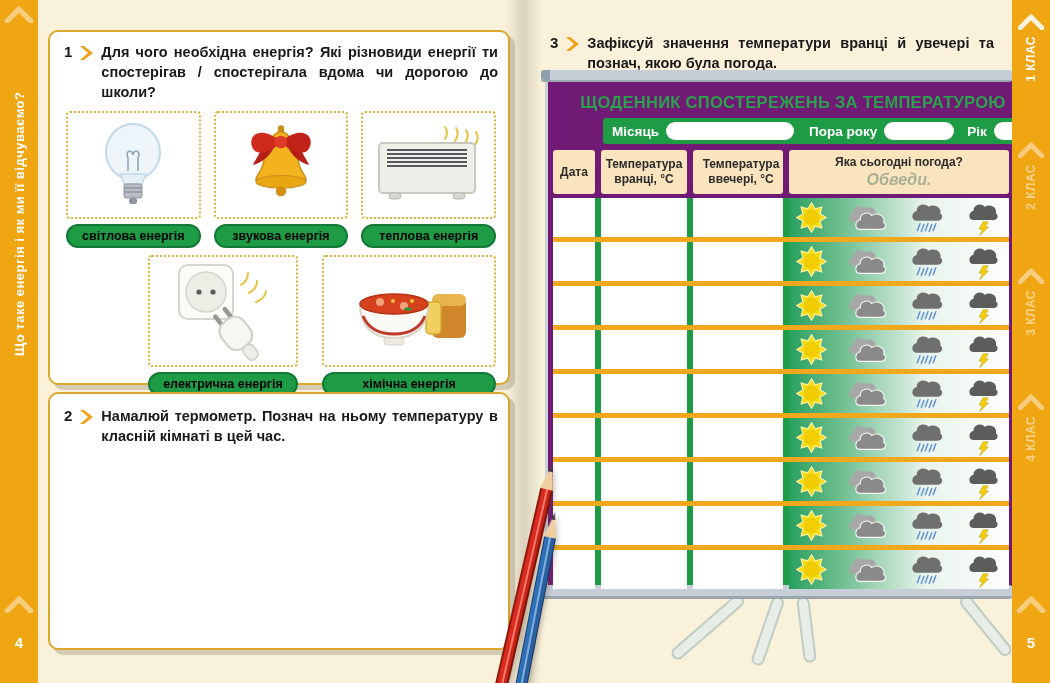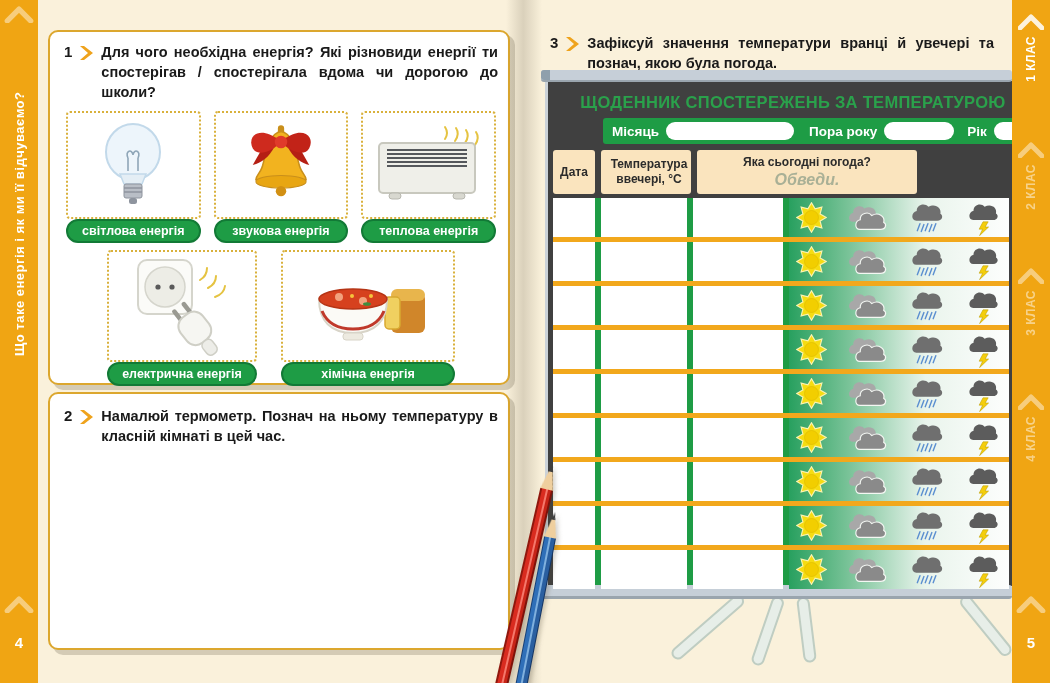--- a/index.html
+++ b/index.html
@@ -33,42 +33,42 @@
           border-radius:10px; box-shadow:5px 5px 0 rgba(140,132,112,.35); z-index:1; }
   .card1 { top:30px; height:355px; padding:10px 10px 0 14px; }
   .card2 { top:392px; height:258px; padding:12px 10px 0 14px; }
   .task-head { display:flex; gap:7px; align-items:flex-start; }
   .task-num { font-weight:bold; font-size:15px; color:#1A1A1A; line-height:1.35; }
   .task-arrow { margin-top:3px; flex:0 0 auto; }
   .task-text { flex:1; font-weight:bold; font-size:14.5px; color:#1A1A1A; line-height:1.38; text-align:justify; }
 
   .items-row { display:flex; padding:0 2px; }
   .items-row.r1 { gap:13px; margin-top:9px; }
-  .items-row.r2 { gap:24px; margin-top:7px; justify-content:center; }
+  .items-row.r2 { gap:24px; margin-top:7px; justify-content:flex-end; }
   .item { display:flex; flex-direction:column; }
   .item.w140 { width:140px; } .item.w150 { width:150px; } .item.w174 { width:174px; }
   .item-box { height:108px; background:#fff; border:2px dotted #D9B13C; border-radius:4px;
               display:flex; align-items:center; justify-content:center; overflow:hidden; }
   .items-row.r2 .item-box { height:112px; }
-  .item-pill { background:#1E9C45; border:2px solid #127A36; border-radius:12px;
-               color:#ffffff; font-weight:bold; font-size:12.5px; text-align:center; padding:3px 2px; }
+  .item-pill { margin-top:5px; background:#1E9C45; border:2px solid #127A36; border-radius:12px;
+               color:#000000; font-weight:bold; font-size:12.5px; text-align:center; padding:3px 2px; }
   .drawing-area { position:absolute; left:6px; right:6px; top:64px; bottom:6px; border-radius:6px; }
 
   
   .task3-head { position:absolute; left:20px; top:33px; width:444px; }
 
   
   .chart { position:absolute; left:545px; top:70px; width:467px; height:530px; z-index:1; }
   .chart-bar { position:absolute; left:-4px; width:471px; height:12px; background:#C6CFD8;
                border-radius:3px; border-bottom:2px solid #9AA5AE; }
   .chart-bar.top { top:0; }
   .chart-bar.top::before { content:""; position:absolute; left:0; top:0; width:9px; height:100%;
                background:#8FA0AC; border-radius:3px 0 0 3px; }
   .chart-bar.bottom { top:515px; height:14px; border-bottom:3px solid #9AA5AE; }
-  .board { position:absolute; left:0; top:11px; width:493px; height:505px; background:#404040;
+  .board { position:absolute; left:0; top:11px; width:493px; height:505px; background:#701a75;
            border-left:3px solid #CBD2D8; }
   .diary-title { margin-top:12px; text-align:center; color:#2AA14B; font-weight:bold; font-size:16.5px; letter-spacing:.3px; }
   .info-bar { position:absolute; left:8px; top:37px; width:451px; height:26px; background:#1E9C45; border-radius:3px;
               display:flex; align-items:center; padding:0 9px; gap:7px;margin-left:47px; }
   .info-label { color:#fff; font-weight:bold; font-size:13.5px; white-space:nowrap; }
   .oval { height:18px; background:#fff; border-radius:10px; flex:0 0 auto; }
   .oval.month { width:128px; margin-right:8px; }
   .oval.season { width:70px; margin-right:6px; }
   .oval.year { width:62px; }
   .hdr-row { position:absolute; left:5px; top:69px; width:456px; display:flex; gap:6px; }
@@ -251,20 +251,21 @@
         <span class="info-label">Місяць</span>
         <span class="oval month"></span>
         <span class="info-label">Пора року</span>
         <span class="oval season"></span>
         <span class="info-label">Рік</span>
         <span class="oval year"></span>
       </div>
 
       <div class="hdr-row">
         <div class="hdr-cell c1">Дата</div>
+        <div class="hdr-cell c2">Температура вранці, °C</div>
         <div class="hdr-cell c3">Температура ввечері, °C</div>
         <div class="hdr-cell c4">
           <span>Яка сьогодні погода?</span>
           <span class="hint">Обведи.</span>
         </div>
       </div>
 
       <div class="rows-wrap">
         <div class="vstrip s1"></div>
         <div class="vstrip s2"></div>

